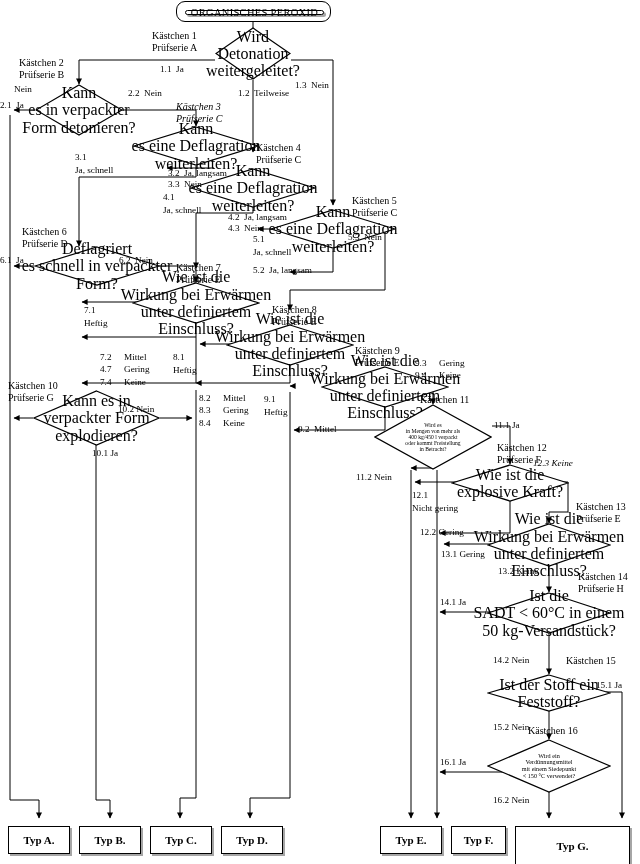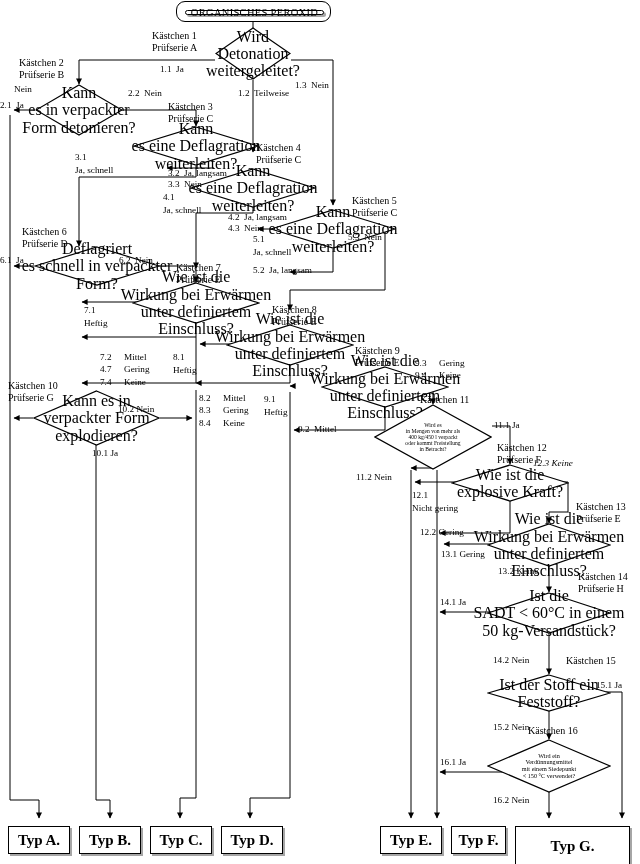--- a/index.html
+++ b/index.html
@@ -49,21 +49,21 @@
     box-sizing: border-box;
   }
   
   .type-box {
     border: 1.3px solid #000;
     background: #fff;
     display: flex;
     align-items: center;
     justify-content: center;
     text-align: center;
-    font-size: 15px;
+    font-size: 11px;
     font-weight: bold;
     box-shadow: 2px 2px 0 rgba(0,0,0,0.35);
   }
   
   .diamond {
     position: absolute;
   }
   .diamond .dshape {
     position: absolute;
     left: 0; top: 0;
@@ -385,21 +385,21 @@
   </div>
 
   <div class="lbl caption" style="left:152px; top:30px;">
     <div>Kästchen 1</div>
     <div>Prüfserie A</div>
   </div>
   <div class="lbl caption" style="left:19px; top:57px;">
     <div>Kästchen 2</div>
     <div>Prüfserie B</div>
   </div>
-  <div class="lbl caption" style="left:168px; top:101px;">
+  <div class="lbl caption" style="left:176px; top:101px;font-style:italic;">
     <div>Kästchen 3</div>
     <div>Prüfserie C</div>
   </div>
   <div class="lbl caption" style="left:256px; top:142px;">
     <div>Kästchen 4</div>
     <div>Prüfserie C</div>
   </div>
   <div class="lbl caption" style="left:352px; top:195px;">
     <div>Kästchen 5</div>
     <div>Prüfserie C</div>

